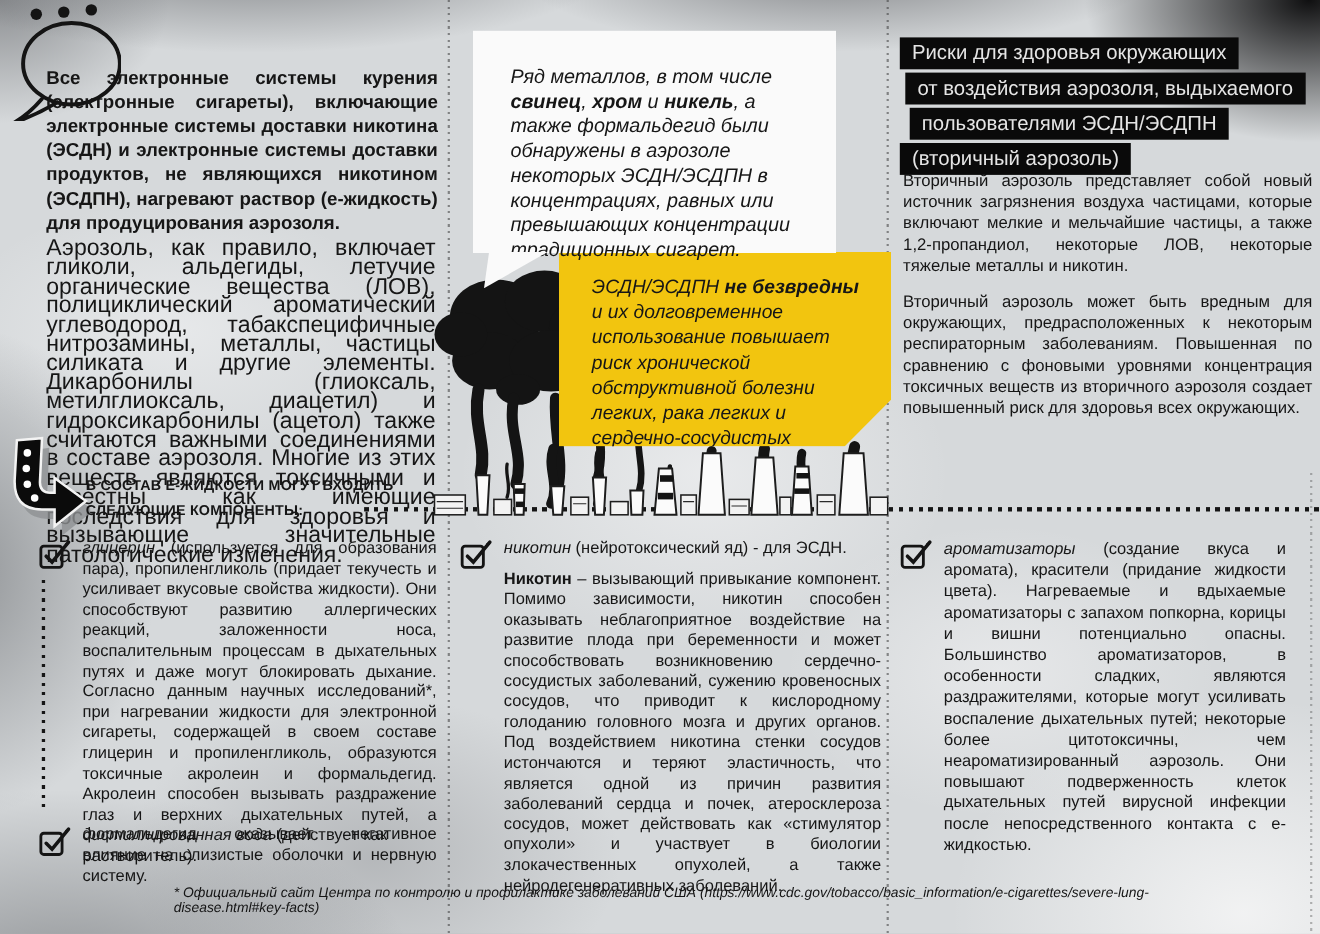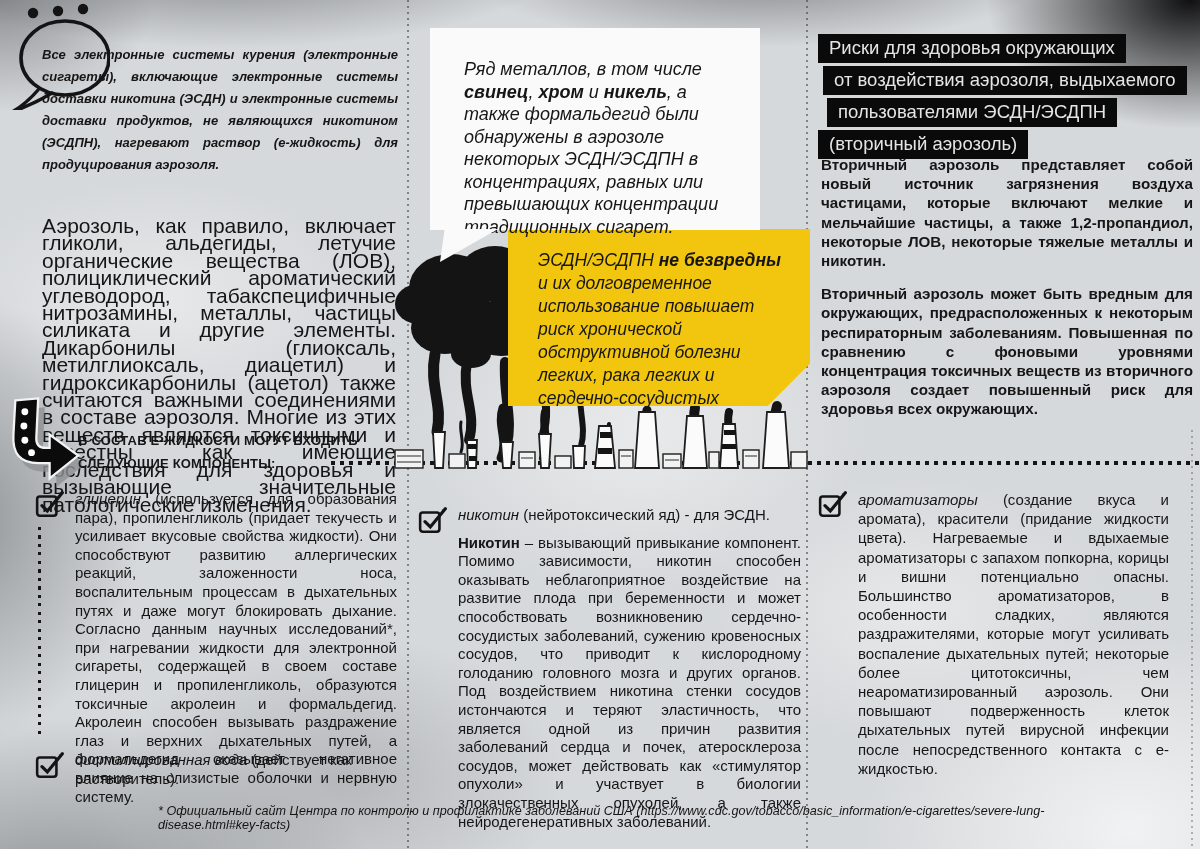--- a/index.html
+++ b/index.html
@@ -29,21 +29,21 @@
   .vsep.v2 { left:806px; }
   .vsep.v3 { left:1191px; top:430px; height:419px; opacity:.35; }
 
   .hdots { position:absolute; left:331px; top:461px; width:869px; height:4px;
     background: repeating-linear-gradient(90deg, #151515 0 4px, transparent 4px 9px); }
 
   .jus { text-align: justify; }
 
   
   .bubble-icon { position:absolute; left:8px; top:2px; width:102px; height:108px; }
-  .intro { position:absolute; left:42px; top:44px; width:356px; font-size:13px; line-height:22px; font-weight:600;font-style:italic; }
+  .intro { position:absolute; left:42px; top:60px; width:356px; font-size:17px; line-height:22px; font-weight:600; }
   .aerosol { position:absolute; left:42px; top:217px; width:354px; font-size:21px; line-height:17.4px; }
 
   .arrow-icon { position:absolute; left:2px; top:396px; width:80px; height:100px; }
   .components-heading { position:absolute; left:78px; top:429px; width:300px;
     font-size:13px; line-height:23px; font-weight:700; letter-spacing:.2px; }
 
   .item { position:absolute; font-size:15px; line-height:18.6px; }
   .item .cbx { position:absolute; left:-40px; top:-1px; width:30px; height:30px; }
   .lead { font-weight:400; font-style:italic; }
   .item-connector { position:absolute; left:38px; top:527px; width:3px; height:212px;
@@ -59,31 +59,31 @@
   .metals-tail { position:absolute; left:440px; top:229px; width:58px; height:33px; background:#fafafa; z-index:3;
     clip-path: polygon(8% 0, 100% 0, 0 100%); }
 
   .factory { position:absolute; left:393px; top:236px; width:416px; height:234px; z-index:1; }
 
   .warning-box { position:absolute; left:508px; top:229px; width:302px; height:177px; z-index:2;
     background: var(--accent, #F2C50F); padding:20px 26px 0 30px;
     font-style:italic; font-size:17.5px; line-height:23px;
     clip-path: polygon(0 0, 100% 0, 100% 76%, 86% 100%, 0 100%); }
 
-  .item-nicotine { left:458px; top:490px; width:343px;margin-top:16px; }
+  .item-nicotine { left:458px; top:490px; width:343px; }
   .nic-para { margin-top:9px; text-align:justify; }
   .nic-lead { font-weight:700; }
 
   
   .header-bars { position:absolute; left:818px; top:34px; display:flex; flex-direction:column; align-items:flex-start; gap:3px; z-index:2; }
   .hbar { background:#0a0a0a; color:#e5e5e5; font-size:18.5px; line-height:21px; padding:3px 11px 5px 11px; white-space:nowrap; }
   .hbar.b2 { margin-left:5px; }
   .hbar.b3 { margin-left:9px; }
 
-  .right-paras { position:absolute; left:821px; top:155px; width:372px; font-size:15.2px; line-height:19.2px;font-weight:bold; }
+  .right-paras { position:absolute; left:821px; top:155px; width:372px; font-size:15.2px; line-height:19.2px; }
   .right-paras p { margin-bottom:14px; }
 
   .item-flavors { left:858px; top:490px; width:311px; line-height:19.2px; }
 
   
   .footnote { position:absolute; left:158px; top:804px; width:900px;
     font-style:italic; font-size:12.6px; color:#141414; }
 
   svg .ink { stroke:#141414; fill:none; }
 </style>

